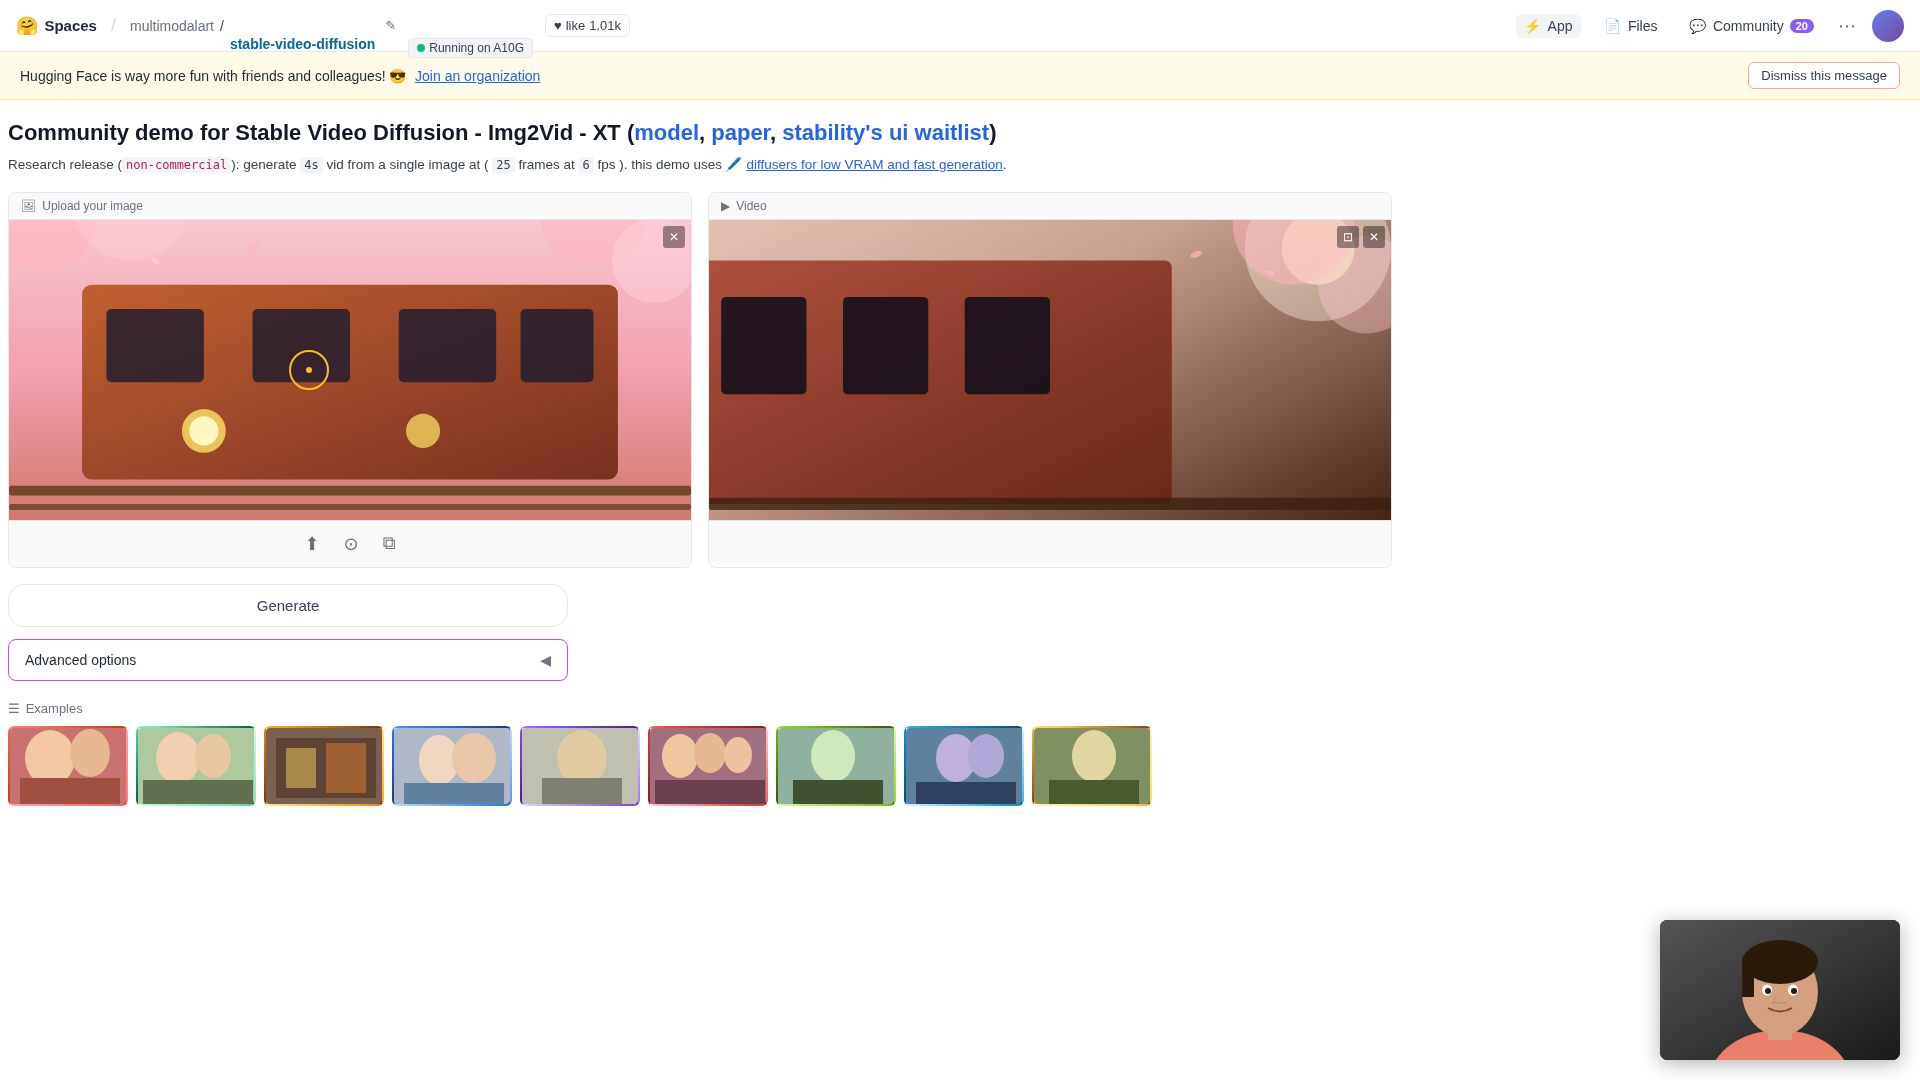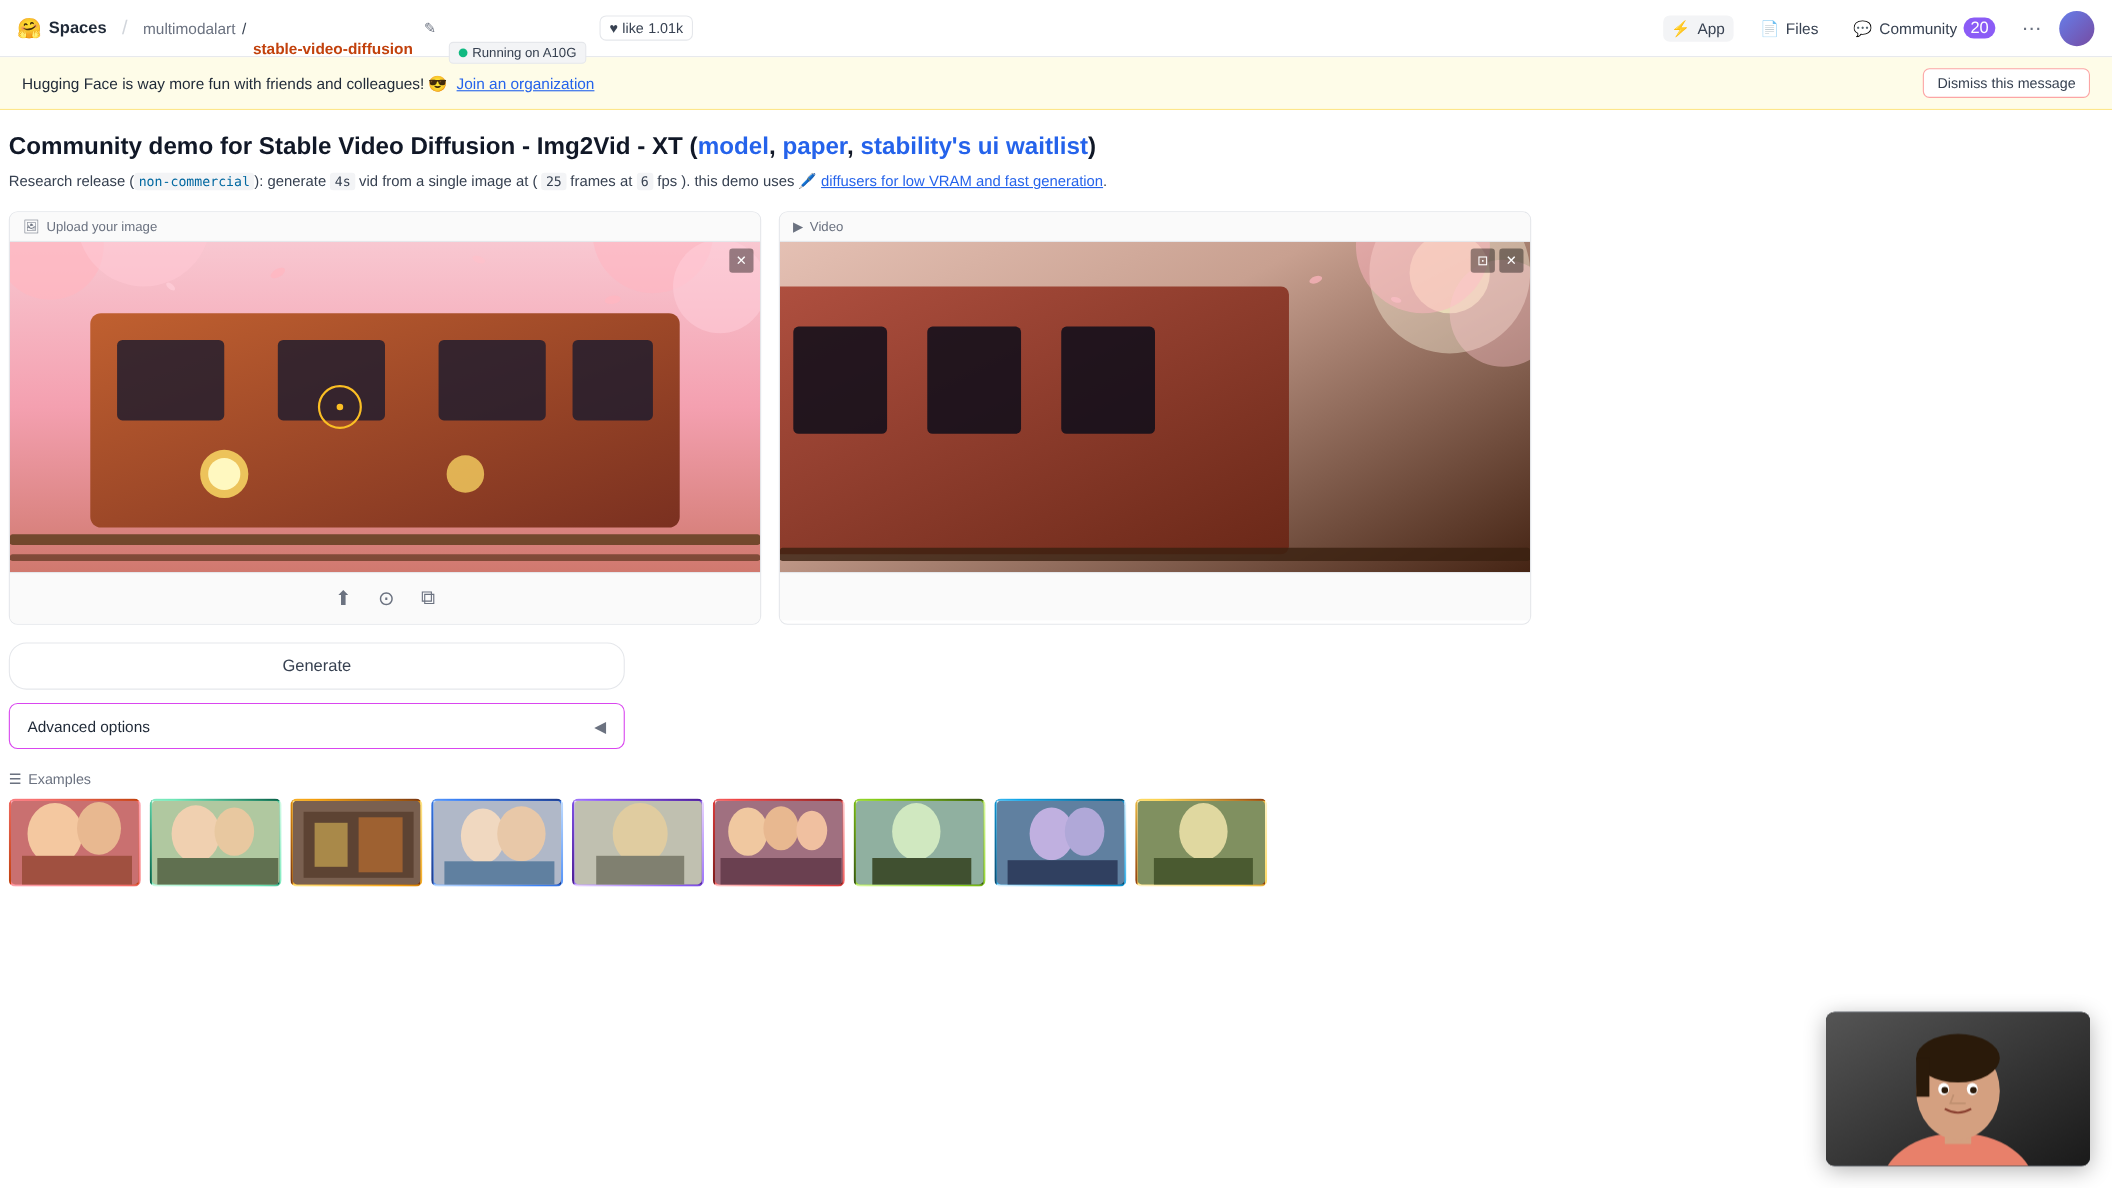--- a/index.html
+++ b/index.html
@@ -27,21 +27,21 @@
     .navbar-spaces .spaces-icon { font-size: 18px; }
     .navbar-divider { color: #d1d5db; font-size: 18px; margin: 0 2px; }
     .navbar-repo {
       display: flex;
       align-items: center;
       gap: 6px;
       font-size: 14px;
       color: #374151;
     }
     .navbar-repo-owner { color: #6b7280; }
-    .navbar-repo-name { font-weight: 600; color: #c2410c; margin-top: 37px; }
+    .navbar-repo-name { font-weight: 600; color: #0369a1; margin-top: 37px; }
     .navbar-repo-tag {
       display: flex;
       align-items: center;
       gap: 4px;
       background: #f3f4f6;
       border: 1px solid #e5e7eb;
       border-radius: 4px;
       padding: 2px 8px;
       font-size: 12px;
       color: #374151;
@@ -68,24 +68,24 @@
       color: #374151;
       cursor: pointer;
       padding: 4px 8px;
       border-radius: 6px;
       text-decoration: none;
     }
     .nav-btn.active { background: #f3f4f6; }
     .badge {
       background: #8b5cf6;
       color: #fff;
-      font-size: 15px;
+      font-size: 11px;
       border-radius: 10px;
       padding: 1px 6px;
-      font-weight: 400;
+      font-weight: 700;
     }
     .like-btn {
       display: flex;
       align-items: center;
       gap: 4px;
       font-size: 13px;
       color: #374151;
       cursor: pointer;
       padding: 3px 8px;
       border: 1px solid #e5e7eb;
@@ -393,21 +393,21 @@
   <button class="dismiss-btn">Dismiss this message</button>
 </div>
 
 <div class="main">
 
   <div class="page-title">
     <span>Community demo for Stable Video Diffusion - Img2Vid - XT (</span><a>model</a><span>, </span><a>paper</a><span>, </span><a>stability's ui waitlist</a><span>)</span>
   </div>
 
   <div class="subtitle">
-    Research release (<span class="mono" style="color:#0369a1;">non-commercial</span>): generate <span class="mono">4s</span> vid from a single image at ( <span class="mono">25</span> <span>frames</span> at <span class="mono">6</span> <span>fps</span> ). this demo uses 🖊️ <a>diffusers for low VRAM and fast generation</a>.
+    Research release (<span class="mono" style="color:#be185d;">non-commercial</span>): generate <span class="mono">4s</span> vid from a single image at ( <span class="mono">25</span> <span>frames</span> at <span class="mono">6</span> <span>fps</span> ). this demo uses 🖊️ <a>diffusers for low VRAM and fast generation</a>.
   </div>
 
   <div class="demo-row">
 
     <div class="panel">
       <div class="panel-label">
         <span>🖼</span>
         <span>Upload your image</span>
       </div>
       <div class="panel-image-area">

